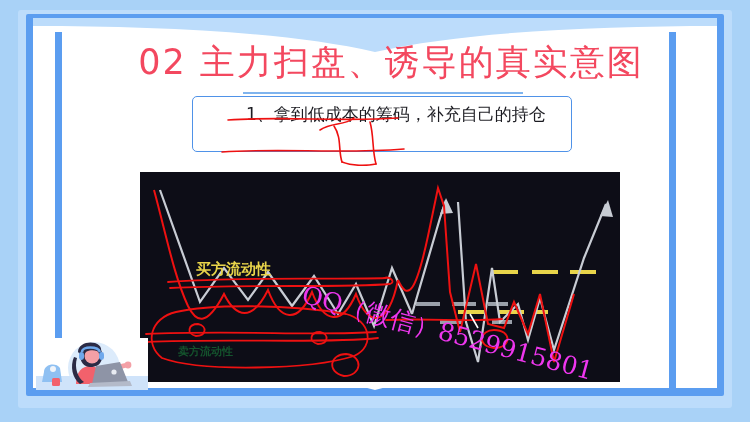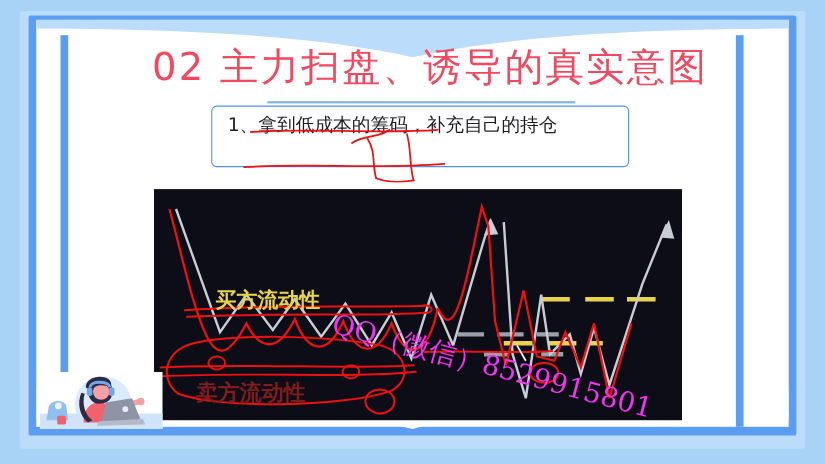--- a/index.html
+++ b/index.html
@@ -35,34 +35,34 @@
   .title{position:absolute;left:16px;top:40px;width:750px;text-align:center;
     color:#f3485f;font-size:35px;line-height:44px;letter-spacing:2px;
     font-family:"DejaVu Sans","Liberation Sans",sans-serif;white-space:nowrap;}
   .title-rule{position:absolute;left:243px;top:92px;width:280px;height:2px;background:#7fb4ee;}
 
   
   .bulletbox{position:absolute;left:192px;top:96px;width:380px;height:56px;
     border:1.5px solid #4f92e8;border-radius:5px;background:#ffffff;
     box-sizing:border-box;padding:4px 10px 0 14px;}
   .bullet{color:#1c1c22;font-size:17px;line-height:26px;white-space:nowrap;
-    font-family:"DejaVu Sans","Liberation Sans",sans-serif;}
+    font-family:"DejaVu Sans","Liberation Sans",sans-serif;margin-left:39px;}
 
   
   .bullet-ink{position:absolute;left:192px;top:96px;width:380px;height:70px;pointer-events:none;}
 
   
   .chart{position:absolute;left:140px;top:172px;width:480px;height:210px;
     background:#0d0d17;overflow:hidden;}
   .chart svg{display:block;}
 
   .chartlabel{position:absolute;white-space:nowrap;
     font-family:"DejaVu Sans","Liberation Sans",sans-serif;}
-  .lab-buy{left:196px;top:260px;color:#e8d44a;font-size:19px;font-weight:bold;}
-  .lab-sell{left:178px;top:344px;color:#7f1d1d;font-size:20px;font-weight:bold;}
+  .lab-buy{left:196px;top:260px;color:#e8d44a;font-size:15px;font-weight:bold;}
+  .lab-sell{left:178px;top:344px;color:#14532d;font-size:11px;font-weight:bold;}
 
   .watermark{position:absolute;left:307px;top:278px;color:#ee36ee;font-size:25px;
     white-space:nowrap;font-family:"DejaVu Serif","Liberation Serif",serif;
     transform:rotate(15deg);transform-origin:left top;letter-spacing:0px;}
 
   
   .illus{position:absolute;left:36px;top:338px;width:112px;height:52px;overflow:hidden;}
   .illus svg{display:block;}
 </style>
 </head>

